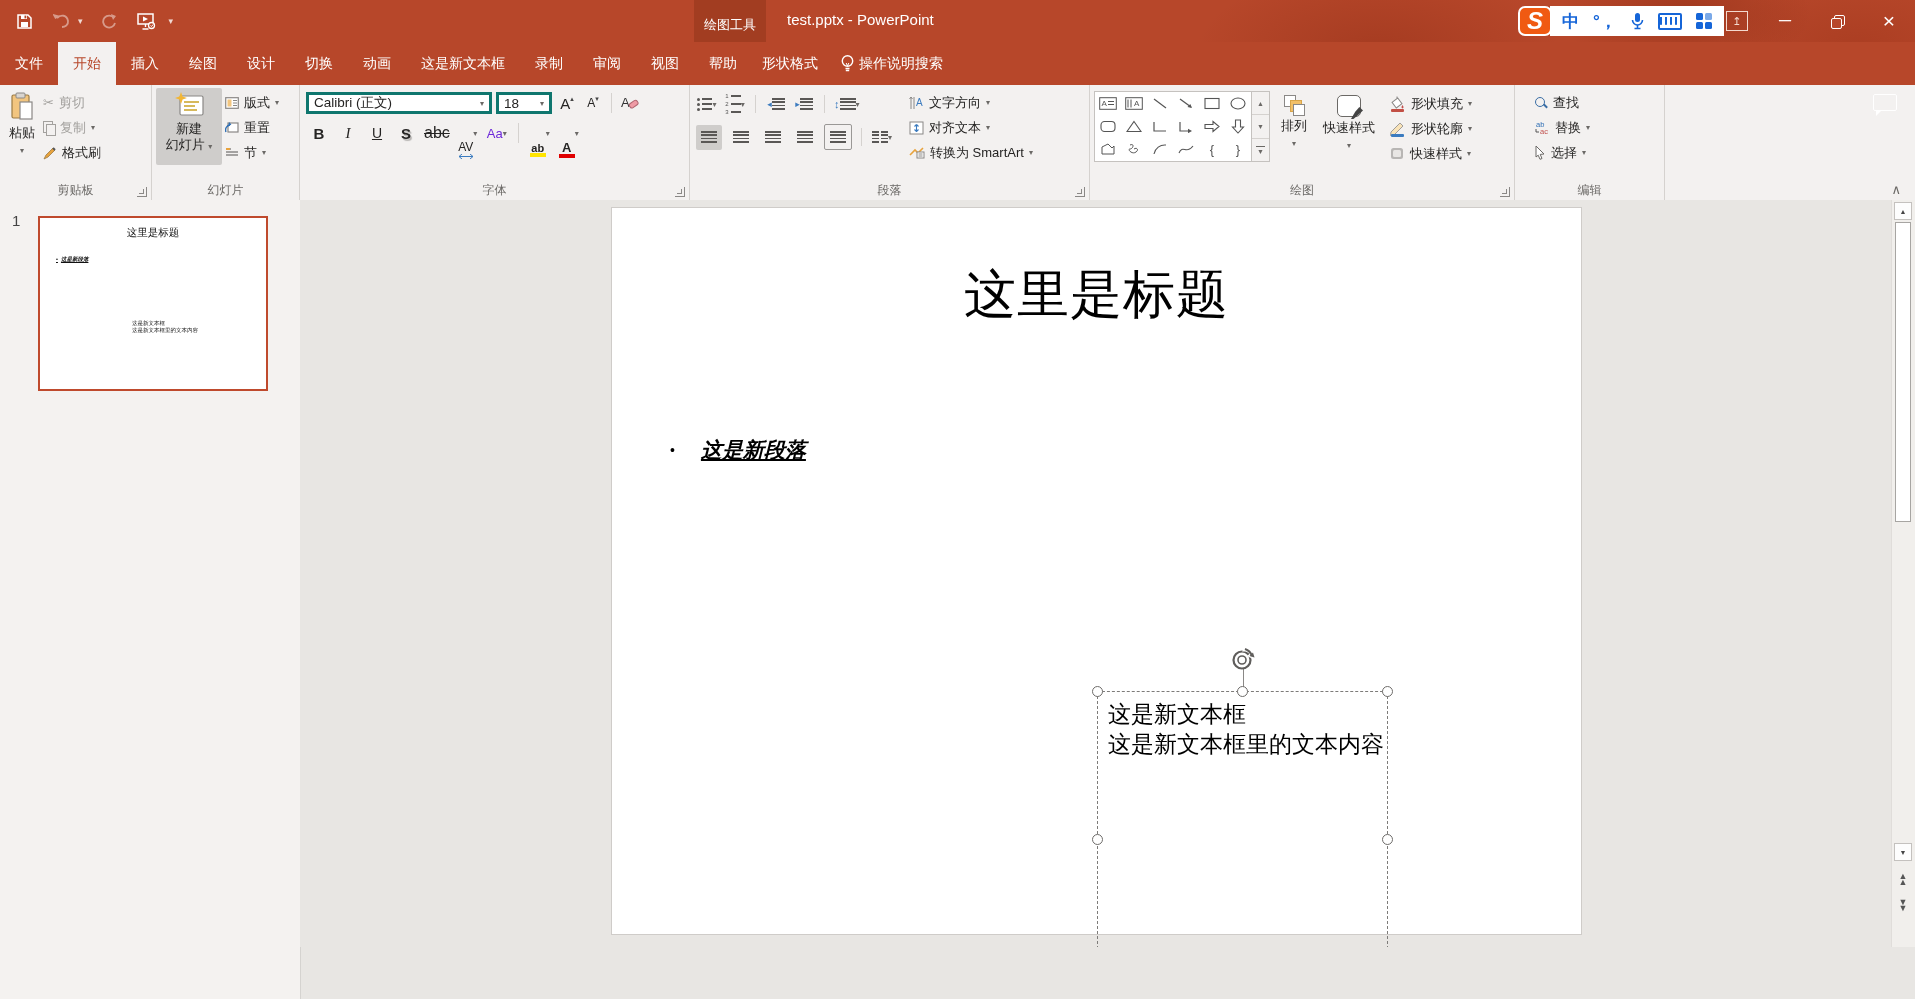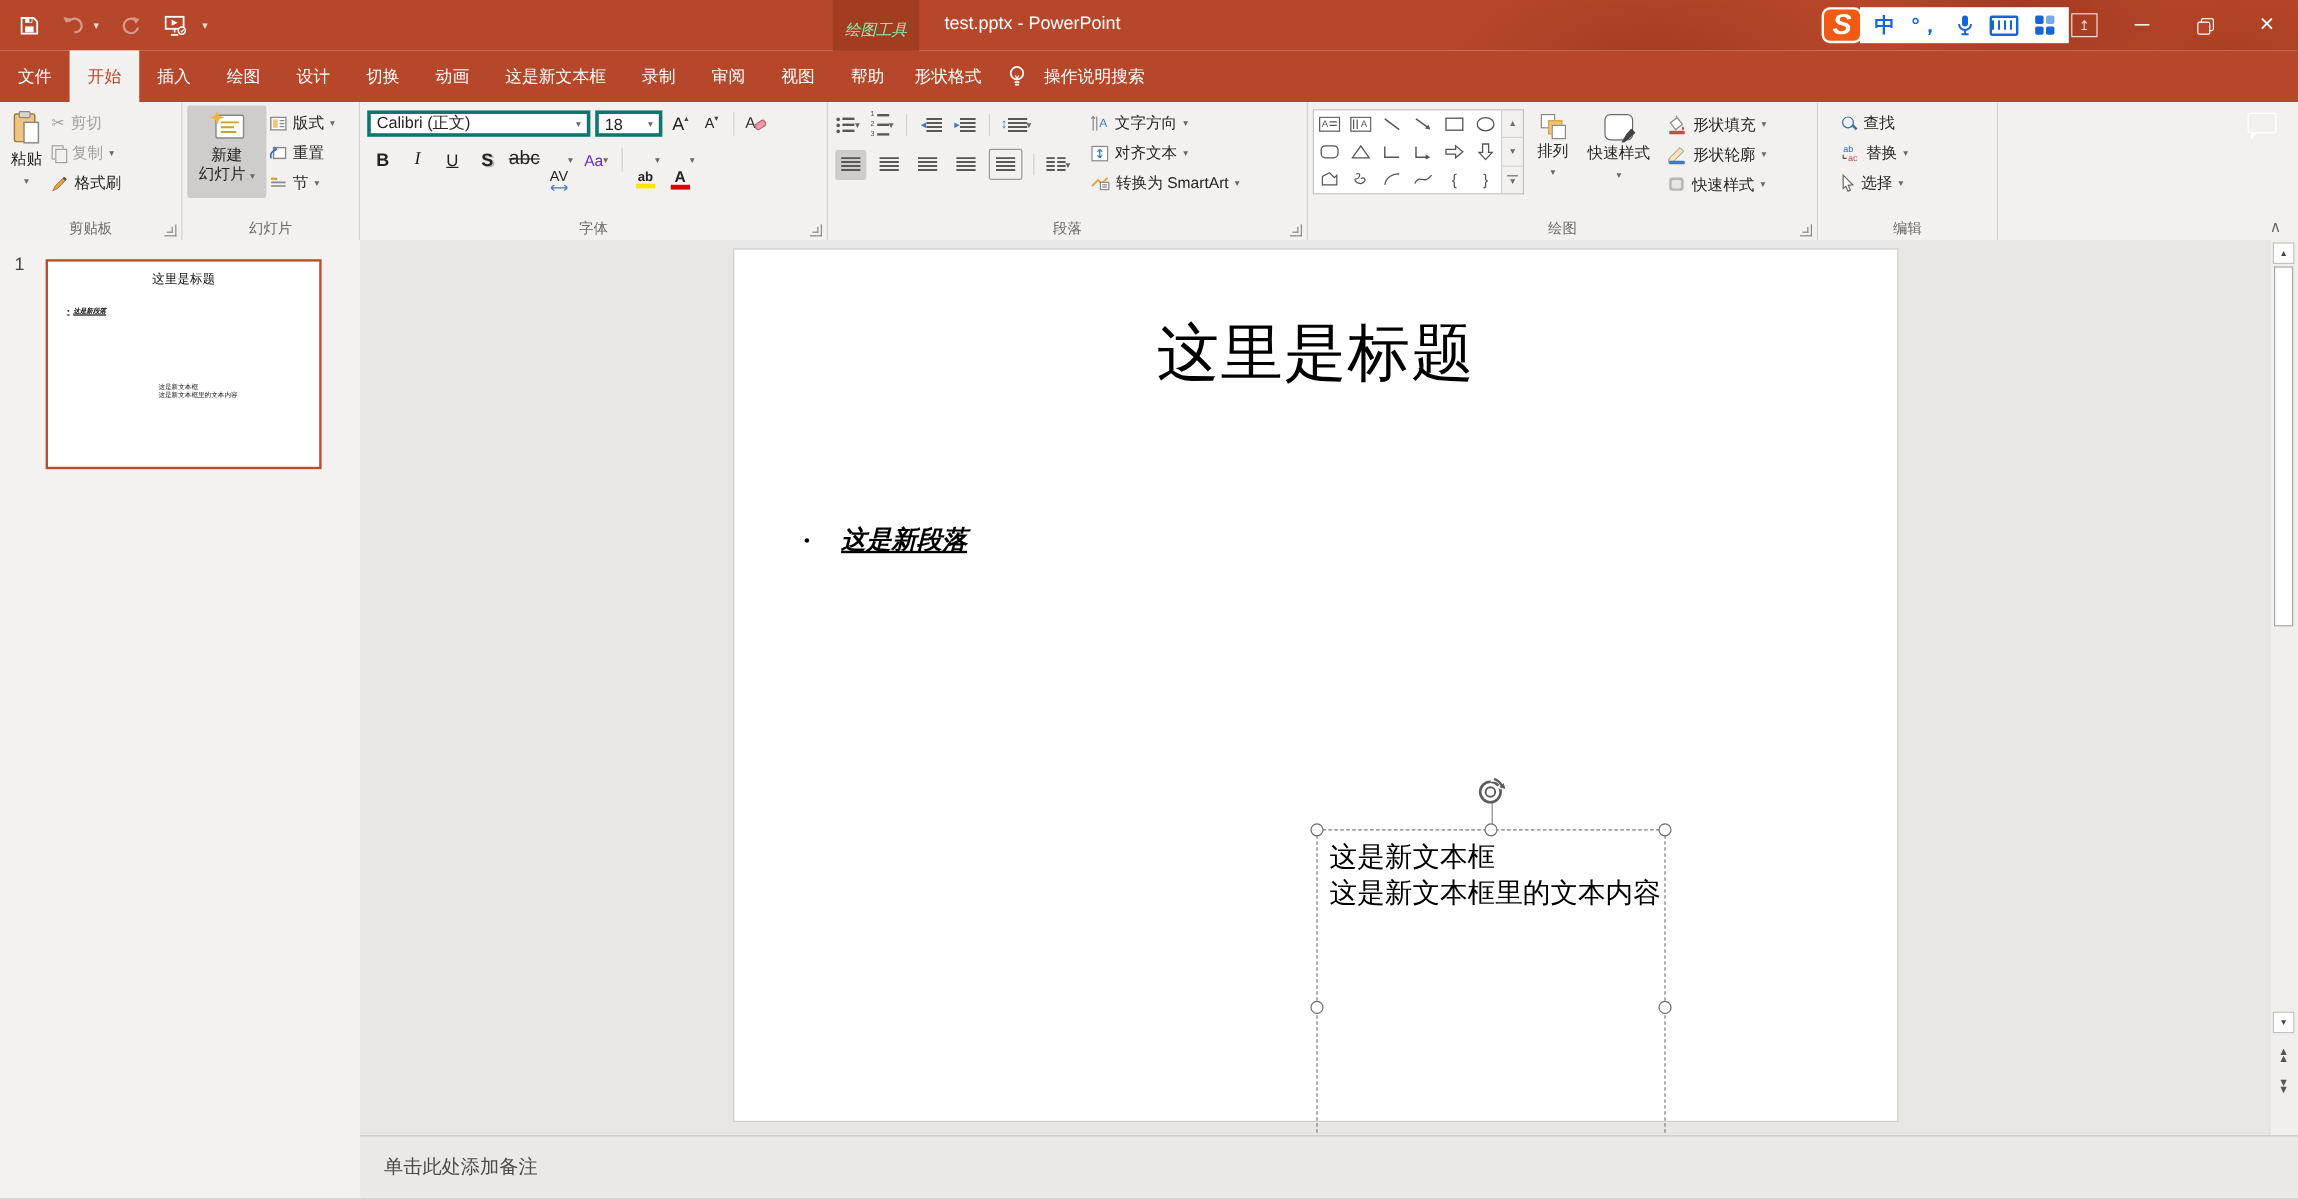--- a/index.html
+++ b/index.html
@@ -11,21 +11,21 @@
      background:radial-gradient(180px 90px at 88% 30%, rgba(120,30,10,.35), transparent 70%),
                 radial-gradient(260px 120px at 72% 120%, rgba(120,30,10,.28), transparent 70%),
                 radial-gradient(200px 100px at 97% 110%, rgba(150,45,20,.35), transparent 70%);}
   .qat{position:absolute;left:12px;top:0;height:42px;display:flex;align-items:center;gap:14px;z-index:2;}
   .qat .qbtn{display:flex;align-items:center;justify-content:center;width:24px;height:26px;}
   .dim{opacity:.45;}
   .qat .mini-caret{font-size:9px;color:rgba(255,255,255,.8);margin-left:-10px;}
   .win-title{position:absolute;left:787px;top:11px;color:#fff;font-size:15px;z-index:2;white-space:nowrap;}
   .ctx-col{position:absolute;left:694px;top:0;width:72px;height:85px;background:#a23d21;z-index:1;}
   .ctx-head{position:absolute;left:0;top:0;width:100%;height:50px;display:flex;align-items:center;justify-content:center;
-            color:#86efac;font-size:13px;font-style:italic;}
+            color:#ffffff;font-size:13px;}
   
   .ime{position:absolute;left:1518px;top:6px;height:30px;display:flex;align-items:center;z-index:3;}
   .ime-logo{width:34px;height:30px;background:#f05a12;border:2px solid #fff;border-radius:7px;color:#fff;
             font-weight:bold;font-style:italic;font-size:24px;display:flex;align-items:center;justify-content:center;box-sizing:border-box;}
   .ime-pill{height:30px;background:#fff;display:flex;align-items:center;gap:14px;padding:0 12px;margin-left:-2px;}
   .ime-pill .b{color:#1565d8;font-size:17px;font-weight:bold;}
   .ime-kbd{width:20px;height:13px;border:2px solid #1565d8;border-radius:2px;
            background:repeating-linear-gradient(to right,#1565d8 0 2px,transparent 2px 5px);background-size:100% 60%;background-position:0 2px;background-repeat:no-repeat;}
   .ime-grid{width:16px;height:16px;display:grid;grid-template-columns:7px 7px;grid-template-rows:7px 7px;gap:2px;}
   .ime-grid span{background:#1565d8;border-radius:1.5px;}
@@ -34,21 +34,21 @@
   .winctl{position:absolute;right:0;top:0;height:42px;display:flex;z-index:3;}
   .winctl .wbtn{width:52px;height:42px;display:flex;align-items:center;justify-content:center;color:#fff;font-size:17px;}
   .restore-glyph{position:relative;width:12px;height:12px;}
   .restore-glyph::before{content:"";position:absolute;left:3px;top:0;width:9px;height:9px;border:1.5px solid #fff;border-radius:2px;}
   .restore-glyph::after{content:"";position:absolute;left:0;top:3px;width:9px;height:9px;border:1.5px solid #fff;border-radius:2px;background:#b7472a;}
   
   .tabstrip{position:absolute;left:0;top:42px;width:100%;height:43px;background:#b7472a;display:flex;align-items:stretch;z-index:2;}
   .tab{color:#fff;font-size:14px;display:flex;align-items:center;padding:0 15px;white-space:nowrap;}
   .tab.active{background:#f3f1f0;color:#b7472a;}
   .tab.ctx{background:transparent;position:relative;width:72px;left:0;padding:0;justify-content:center;margin-left:2px;}
-  .search{display:flex;align-items:center;gap:15px;color:#fff;font-size:14px;padding:0 14px;}
+  .search{display:flex;align-items:center;gap:4px;color:#fff;font-size:14px;padding:0 14px;}
   .bubble{position:absolute;right:18px;top:52px;width:22px;height:15px;border:1.5px solid #fff;border-radius:2px;}
   .bubble::after{content:"";position:absolute;left:2px;bottom:-6px;width:0;height:0;border:3px solid transparent;border-top-color:#fff;border-left-color:#fff;}
   
   .ribbon{position:absolute;left:0;top:85px;width:100%;height:115px;background:#f3f1f0;border-bottom:1px solid #d8d5d2;
           display:flex;align-items:stretch;font-size:13px;color:#252423;}
   .rgroup{position:relative;border-right:1px solid #d5d2cf;padding:3px 4px 18px;box-sizing:border-box;}
   .glabel{position:absolute;bottom:1px;left:0;right:0;text-align:center;font-size:12px;color:#6b6966;}
   .launcher{position:absolute;right:4px;bottom:3px;width:9px;height:9px;border-right:1.5px solid #8a8886;border-bottom:1.5px solid #8a8886;}
   .launcher::after{content:"";position:absolute;right:2px;bottom:2px;width:4px;height:4px;border-right:1.5px solid #8a8886;border-bottom:1.5px solid #8a8886;}
   .bigbtn{display:flex;flex-direction:column;align-items:center;justify-content:flex-start;gap:3px;padding:4px 5px;border-radius:2px;}
@@ -745,17 +745,14 @@
     <span class="dbl" style="top:668px">
         <span>▲</span>
         <span>▲</span>
       </span>
     <span class="dbl" style="top:694px">
         <span>▼</span>
         <span>▼</span>
       </span>
   </div>
 
-  <div class="notes">
-    <span class="ph">单击此处添加备注</span>
-  </div>
 
 </div>
 
 </body></html>

